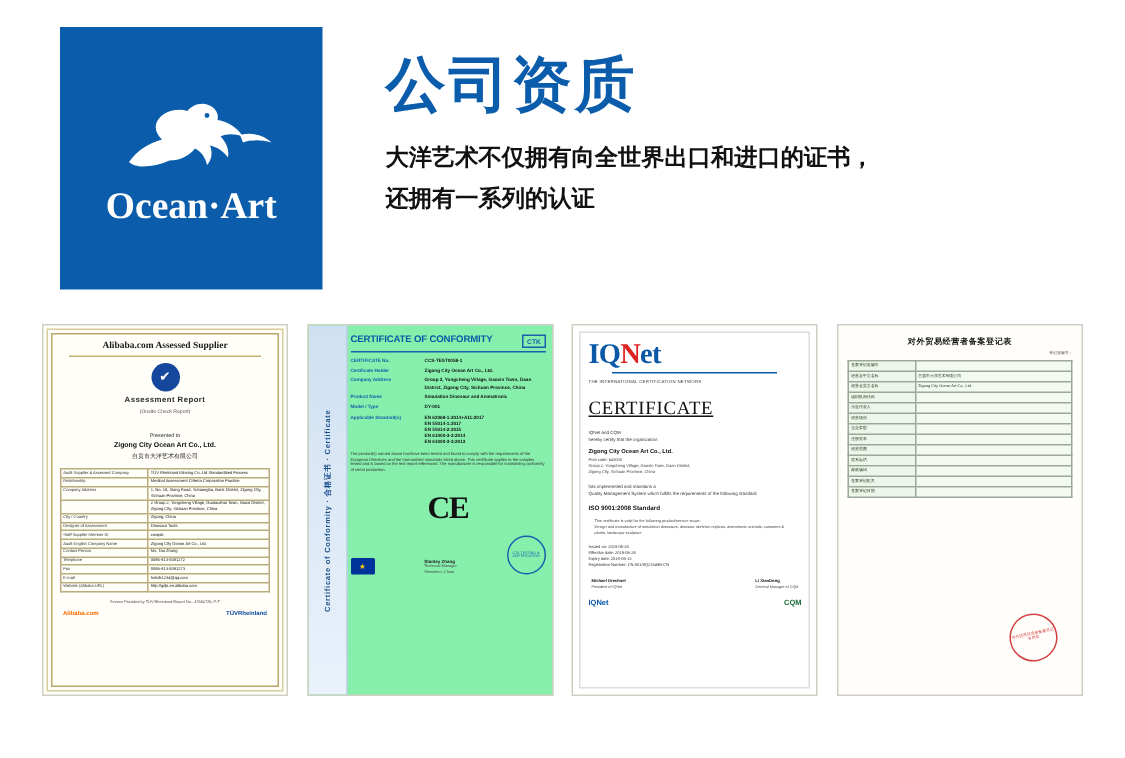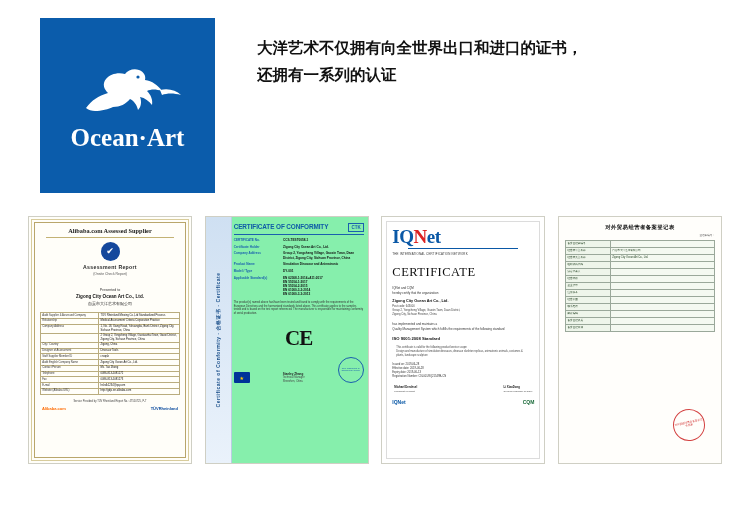--- a/index.html
+++ b/index.html
@@ -176,21 +176,21 @@
   .c3 .iq {
     font-family: "Liberation Serif", serif;
     font-size: 19px; font-weight: bold; color: #0a58a6;
     line-height: 1; letter-spacing: -.5px;
   }
   .c3 .iq i { font-style: normal; color: #d22; }
   .c3 .netline { height: 1px; background: #0a58a6; margin: 2px 16px 3px; }
   .c3 .sub { font-size: 2.9px; color: #333; letter-spacing: .2px; }
   .c3 .cert-title {
     font-family: "Liberation Serif", serif;
-    font-size: 12.5px; color: #111; margin-top: 9px; letter-spacing: .5px;
+    font-size: 12.5px; color: #111; margin-top: 9px; letter-spacing: .5px; text-decoration: underline;
   }
   .c3 .p { font-size: 3px; color: #333; line-height: 1.5; margin-top: 6px; }
   .c3 .org { font-size: 3.8px; font-weight: bold; color: #111; margin-top: 4px; }
   .c3 .addr { font-size: 2.7px; color: #444; line-height: 1.4; margin-top: 2px; }
   .c3 .std { font-size: 4.2px; font-weight: bold; color: #111; margin-top: 5px; }
   .c3 .scope { font-size: 2.6px; color: #444; line-height: 1.45; margin-top: 5px; padding: 0 4px; }
   .c3 .dates { font-size: 2.7px; color: #333; line-height: 1.5; margin-top: 5px; }
   .c3 .sign2 { display: flex; justify-content: space-between; margin-top: 7px; padding: 0 2px; }
   .c3 .sg2 { font-size: 2.5px; color: #444; line-height: 1.4; }
   .c3 .sg2 b { display:block; font-size: 2.8px; color: #111; }
@@ -236,20 +236,21 @@
         <svg width="120" height="62" viewBox="0 0 120 62" xmlns="http://www.w3.org/2000/svg">
           <path fill="#ffffff" d="M18 48 C24 40 30 36 40 33 C36 29 34 24 38 19 C42 14 50 12 57 14 C60 10 66 8 71 10 C76 12 78 16 77 20 C84 21 90 25 94 31 C88 29 83 29 79 31 C83 35 85 40 84 45 C81 41 77 38 72 37 C74 42 73 47 70 50 C69 45 66 41 62 39 C58 44 52 47 45 47 C41 49 33 51 27 51 C24 51 20 50 18 48 Z"></path>
           <circle cx="70" cy="17" r="1.6" fill="#0b5cab"></circle>
           <path fill="#ffffff" d="M92 30 C100 28 108 30 113 35 C106 33 99 33 94 35 Z"></path>
         </svg>
       </div>
       <div class="logo-text">Ocean·Art</div>
     </div>
 
     <div class="header-text">
+      <h1 class="header-title">公司资质</h1>
       <p class="header-sub">大洋艺术不仅拥有向全世界出口和进口的证书，</p>
       <p class="header-sub">还拥有一系列的认证</p>
     </div>
 
   </div>
 
   <div class="cert-row">
 
     <div class="cert c1">
       <div class="frame"></div>

